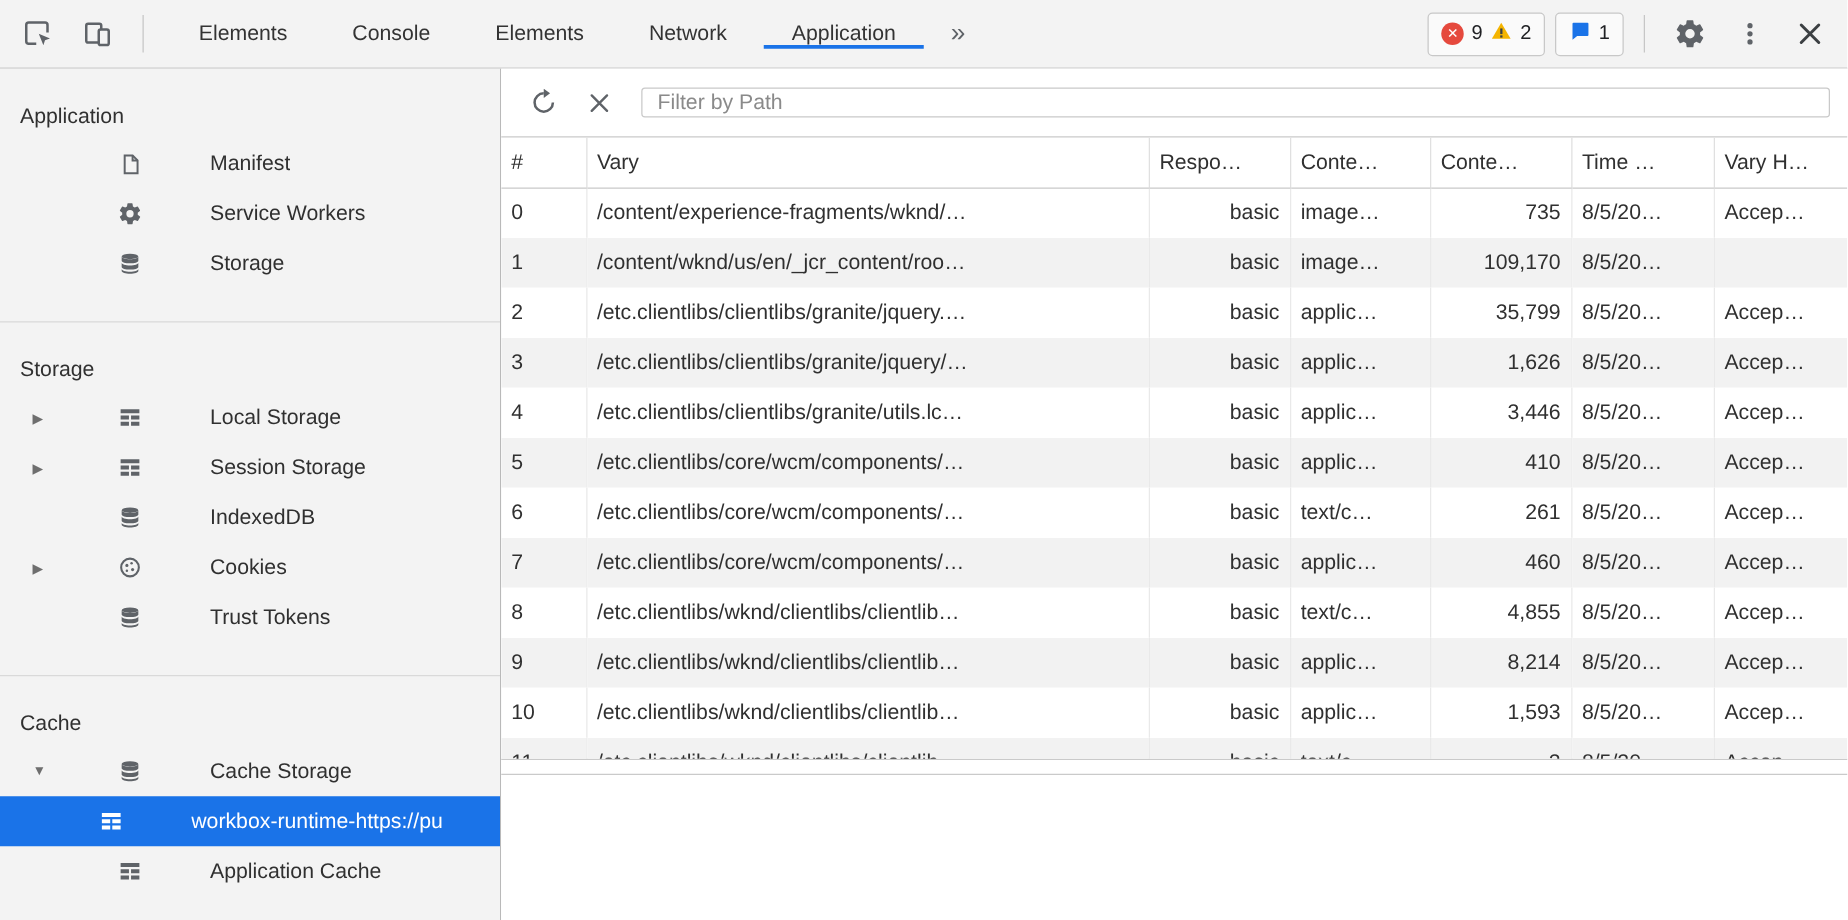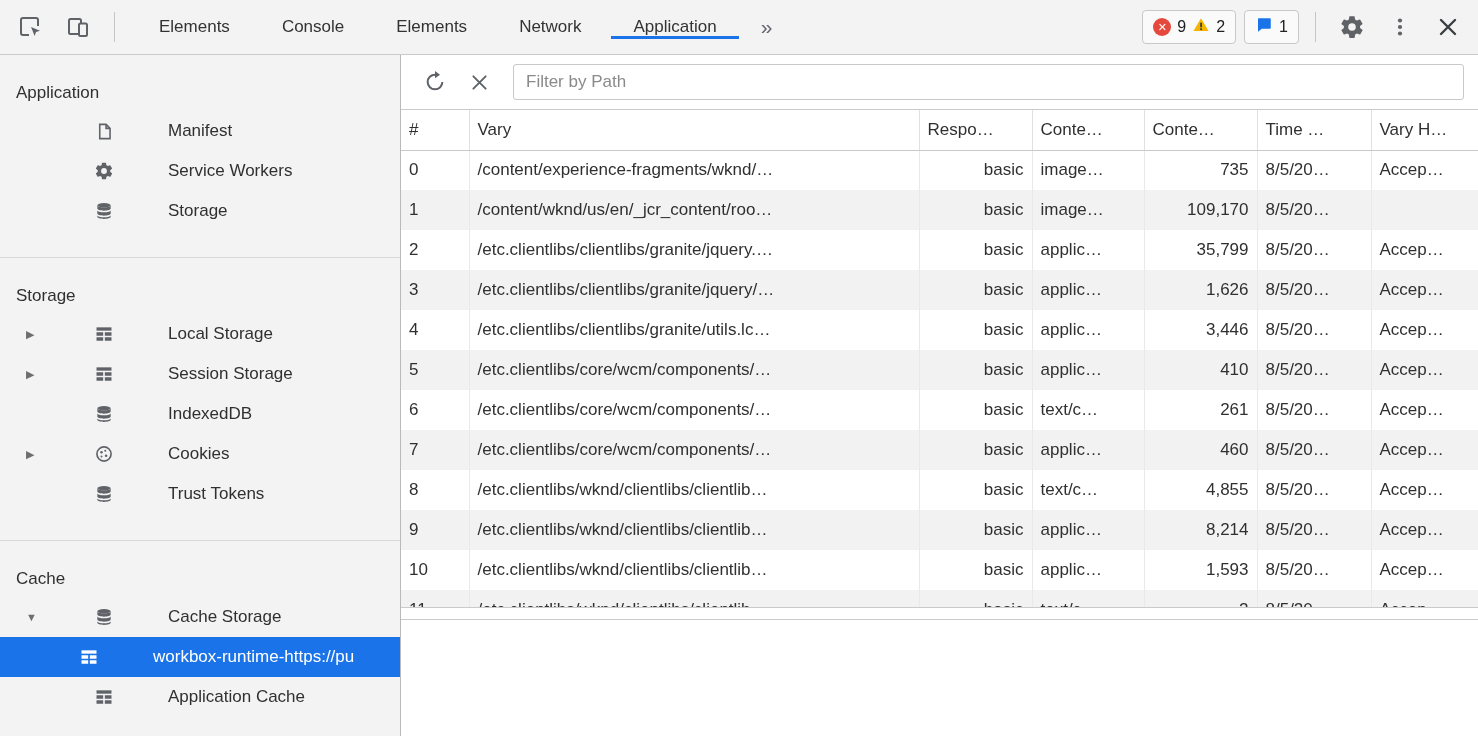--- a/index.html
+++ b/index.html
@@ -36,21 +36,21 @@
   .side-icon { width:22px; flex:0 0 22px; margin-right:12px; color:#5f6368; display:flex; align-items:center; justify-content:center; }
   .side-icon svg { display:block; }
   .side-item.child { padding-left:78px; }
   .side-item.selected { background:#1a73e8; color:#fff;align-items:center; }
   .side-item.selected .side-icon { color:#fff; }
   .side-label { overflow:hidden; }
 
   
   .panel { flex:1; min-width:0; display:flex; flex-direction:column; background:#fff; }
   .filterbar { flex:0 0 55px; height:55px; border-bottom:1px solid #cacaca; display:flex; align-items:center; padding:0 10px 0 14px; gap:4px; background:#fff; }
-  .filter-input { flex:1; height:36px; border:1px solid #c9c9c9; border-radius:3px; font-size:17px; padding:0 12px; color:#333; margin-left:10px; margin-right:4px; background:#fff; }
+  .filter-input { flex:1; height:24px; border:1px solid #c9c9c9; border-radius:3px; font-size:17px; padding:0 12px; color:#333; margin-left:10px; margin-right:4px; background:#fff; }
   .filter-input::placeholder { color:#8a8a8a; }
 
   .grid-viewport { flex:0 0 498px; height:498px; overflow:hidden; border-bottom:1px solid #cacaca; }
   table.grid { width:100%; border-collapse:collapse; table-layout:fixed; font-size:17px; color:#303030; }
   .grid th { height:40px; font-weight:normal; text-align:left; padding:0 8px; border-bottom:1px solid #c9c9c9; border-left:1px solid #e0e0e0; background:#fff; overflow:hidden; white-space:nowrap; }
   .grid th:first-child { border-left:none; }
   .grid td { height:40px; padding:0 8px; border-left:1px solid #e9e9e9; overflow:hidden; white-space:nowrap; }
   .grid td:first-child { border-left:none; }
   .grid tbody tr:nth-child(even) { background:#f2f2f2; }
   .grid .ralign { text-align:right; }

